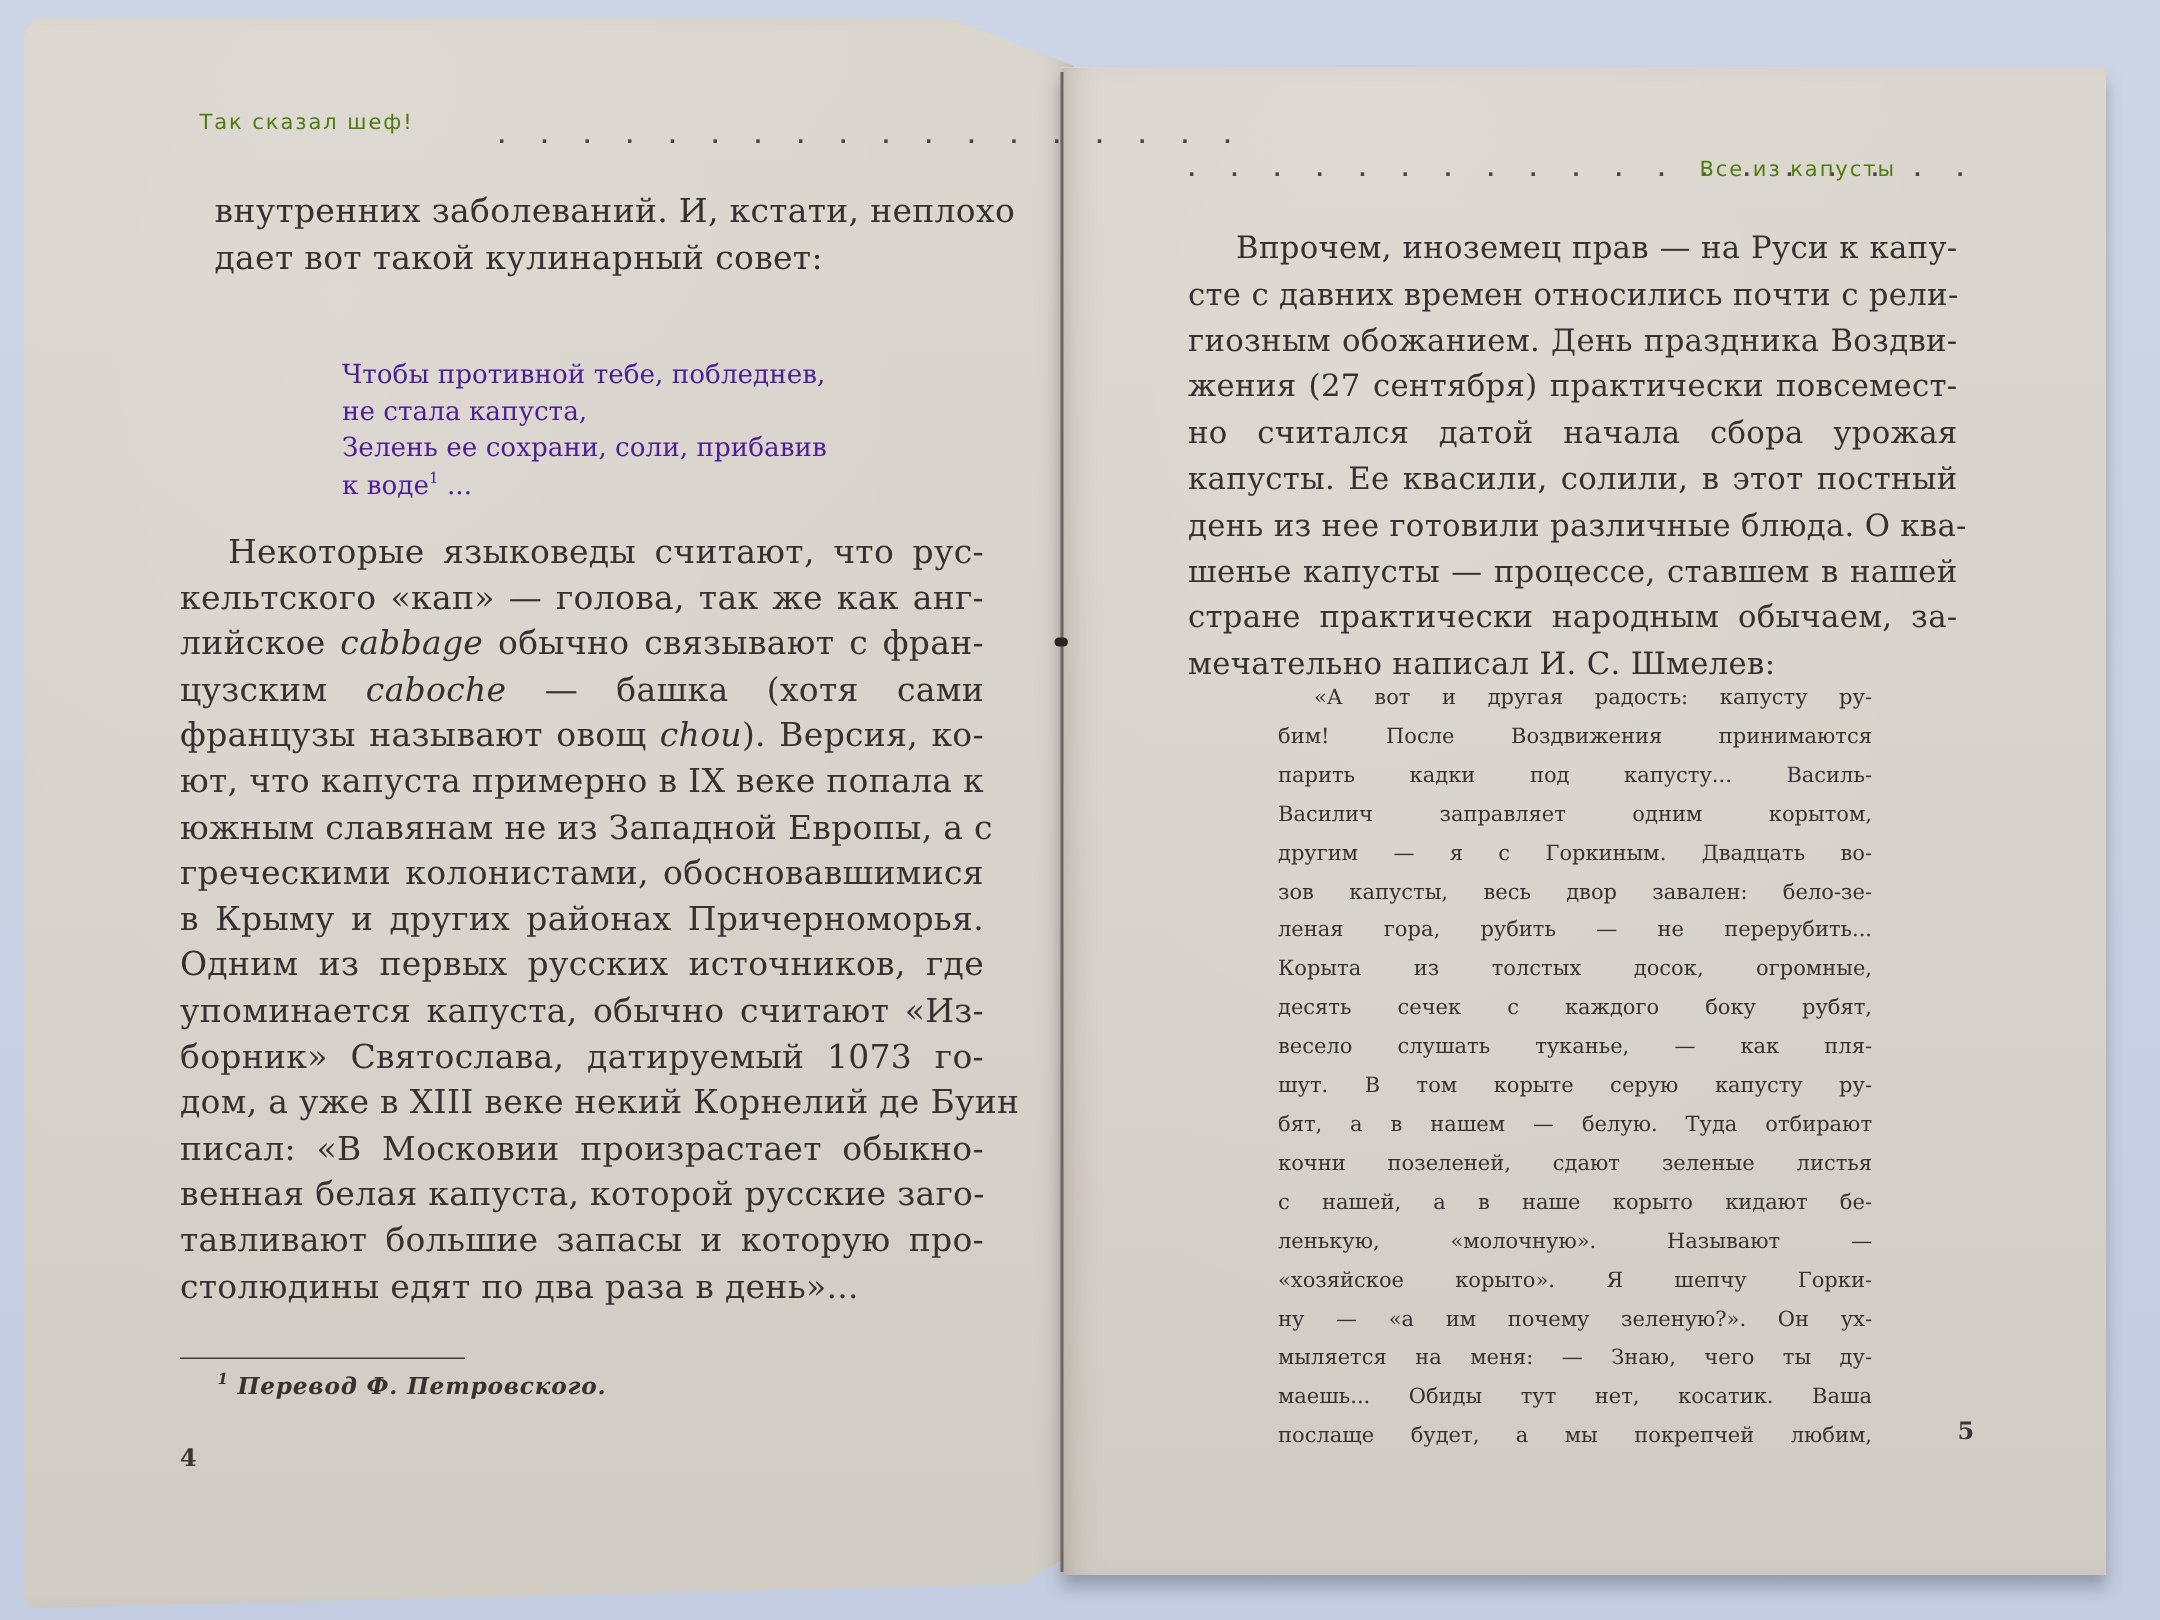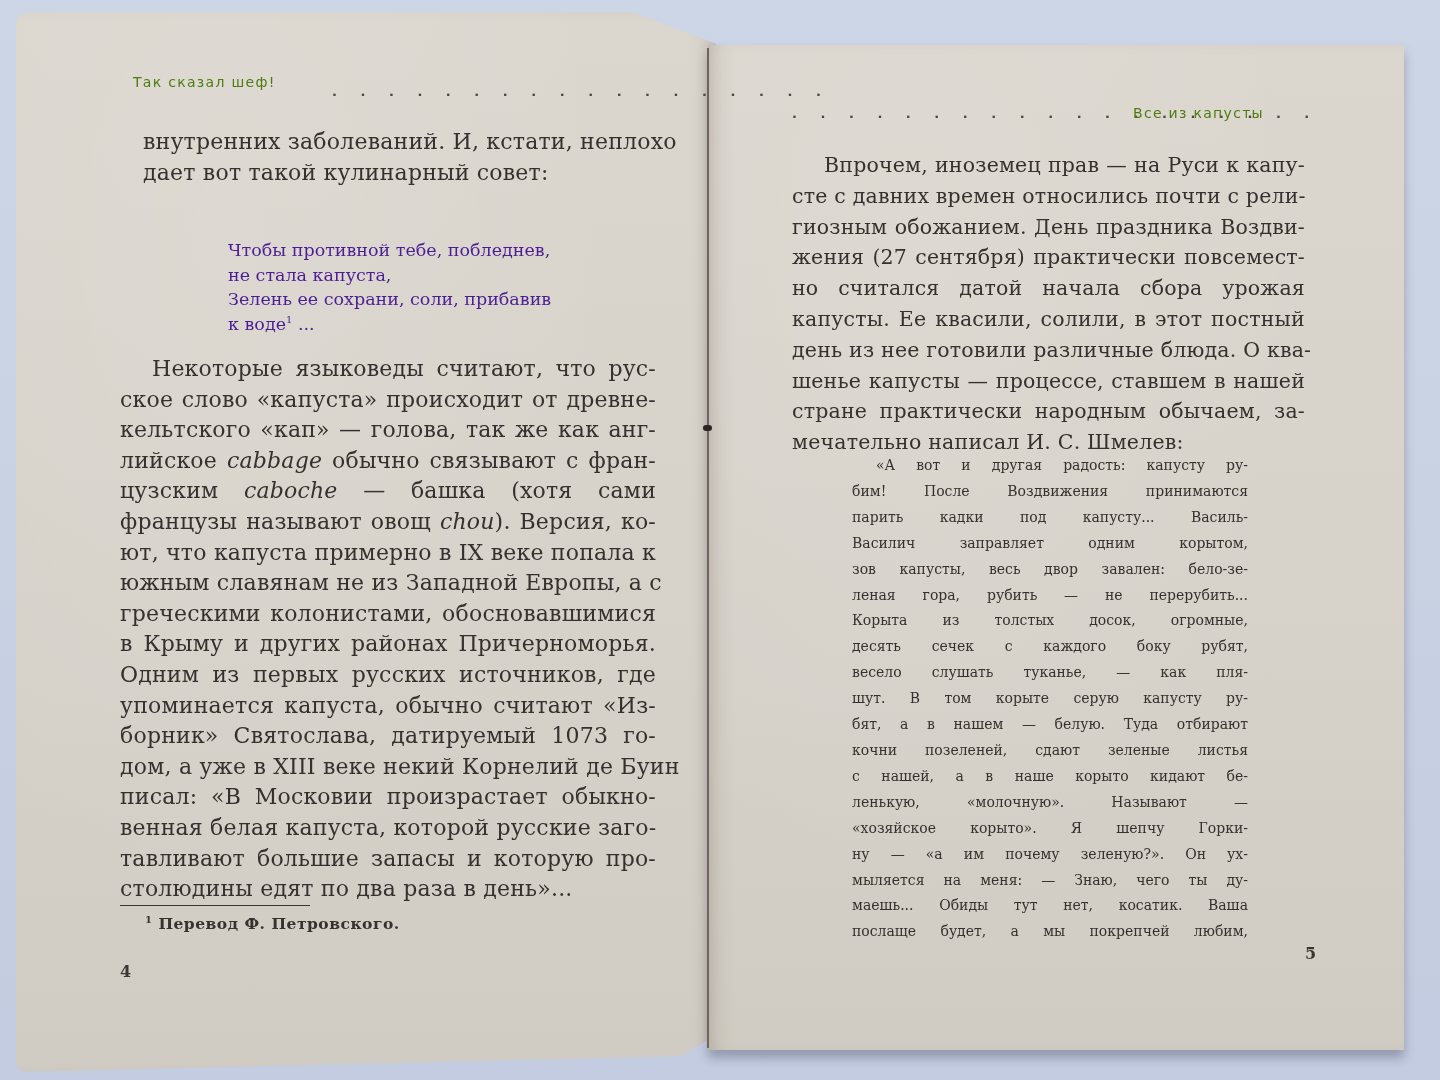--- a/index.html
+++ b/index.html
@@ -98,41 +98,40 @@
 
   <div class="poem" style="left:228px; top:238px;">
     <span class="line">Чтобы противной тебе, побледнев,</span>
     <span class="line">не стала капуста,</span>
     <span class="line">Зелень ее сохрани, соли, прибавив</span>
     <span class="line"><span>к воде</span><span class="sup">1</span><span> ...</span></span>
   </div>
 
   <div class="text-block" style="left:120px; top:354px; width:536px;">
     <span class="line indent">Некоторые языковеды считают, что рус-</span>
-    <span class="line">ское слово «капуста» происходит от древне-</span>
     <span class="line">кельтского «кап» — голова, так же как анг-</span>
     <span class="line"><span>лийское </span><span class="it">cabbage</span><span> обычно связывают с фран-</span></span>
     <span class="line"><span>цузским </span><span class="it">caboche</span><span> — башка (хотя сами</span></span>
     <span class="line"><span>французы называют овощ </span><span class="it">chou</span><span>). Версия, ко-</span></span>
     <span class="line">ют, что капуста примерно в IX веке попала к</span>
     <span class="line">южным славянам не из Западной Европы, а с</span>
     <span class="line">греческими колонистами, обосновавшимися</span>
     <span class="line">в Крыму и других районах Причерноморья.</span>
     <span class="line">Одним из первых русских источников, где</span>
     <span class="line">упоминается капуста, обычно считают «Из-</span>
     <span class="line">борник» Святослава, датируемый 1073 го-</span>
     <span class="line">дом, а уже в XIII веке некий Корнелий де Буин</span>
     <span class="line">писал: «В Московии произрастает обыкно-</span>
     <span class="line">венная белая капуста, которой русские заго-</span>
     <span class="line">тавливают большие запасы и которую про-</span>
     <span class="line last">столюдины едят по два раза в день»...</span>
   </div>
 
   <div class="rule" style="left:120px; top:905px; width:190px;"></div>
-  <div class="footnote" style="left:145px; top:914px;"><span class="sup">1</span> <span>Перевод Ф. Петровского.</span></div>
+  <div class="footnote" style="left:145px; top:914px;font-style:italic;"><span class="sup">1</span> <span>Перевод Ф. Петровского.</span></div>
 
   <div class="folio" style="left:120px; top:962px;">4</div>
 
   <div class="dots" style="left:792px; top:106px;">. . . . . . . . . . . . . . . . . . .</div>
   <div class="running-head" style="left:1133px; top:105px;">Все из капусты</div>
 
   <div class="text-block" style="left:792px; top:150px; width:513px; font-size:20.5px; line-height:30.8px;">
     <span class="line indent">Впрочем, иноземец прав — на Руси к капу-</span>
     <span class="line">сте с давних времен относились почти с рели-</span>
     <span class="line">гиозным обожанием. День праздника Воздви-</span>
@@ -143,20 +142,21 @@
     <span class="line">шенье капусты — процессе, ставшем в нашей</span>
     <span class="line">стране практически народным обычаем, за-</span>
     <span class="line last">мечательно написал И. С. Шмелев:</span>
   </div>
 
   <div class="quote" style="left:852px; top:453px; width:396px;">
     <span class="line" style="padding-left:24px;">«А вот и другая радость: капусту ру-</span>
     <span class="line">бим! После Воздвижения принимаются</span>
     <span class="line">парить кадки под капусту... Василь-</span>
     <span class="line">Василич заправляет одним корытом,</span>
+    <span class="line">другим — я с Горкиным. Двадцать во-</span>
     <span class="line">зов капусты, весь двор завален: бело-зе-</span>
     <span class="line">леная гора, рубить — не перерубить...</span>
     <span class="line">Корыта из толстых досок, огромные,</span>
     <span class="line">десять сечек с каждого боку рубят,</span>
     <span class="line">весело слушать туканье, — как пля-</span>
     <span class="line">шут. В том корыте серую капусту ру-</span>
     <span class="line">бят, а в нашем — белую. Туда отбирают</span>
     <span class="line">кочни позеленей, сдают зеленые листья</span>
     <span class="line">с нашей, а в наше корыто кидают бе-</span>
     <span class="line">ленькую, «молочную». Называют —</span>

